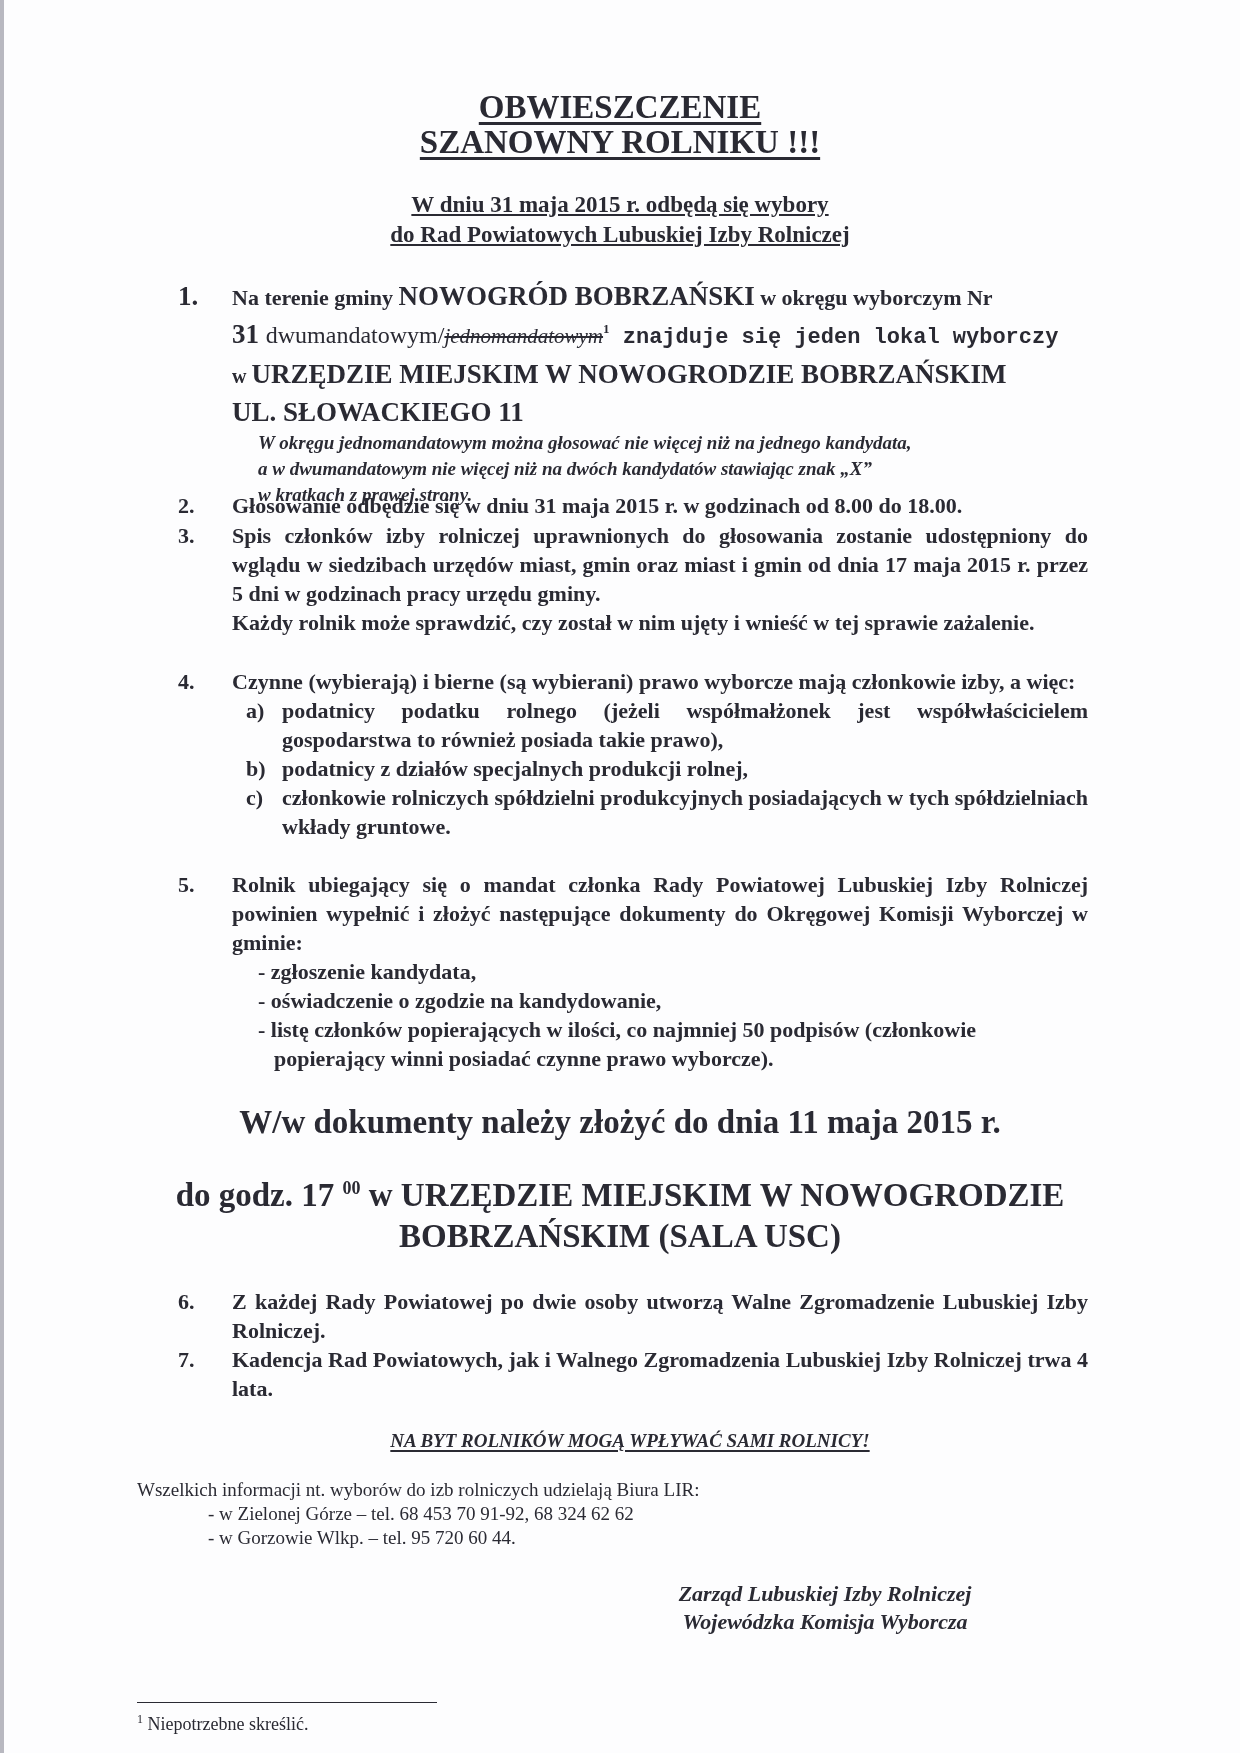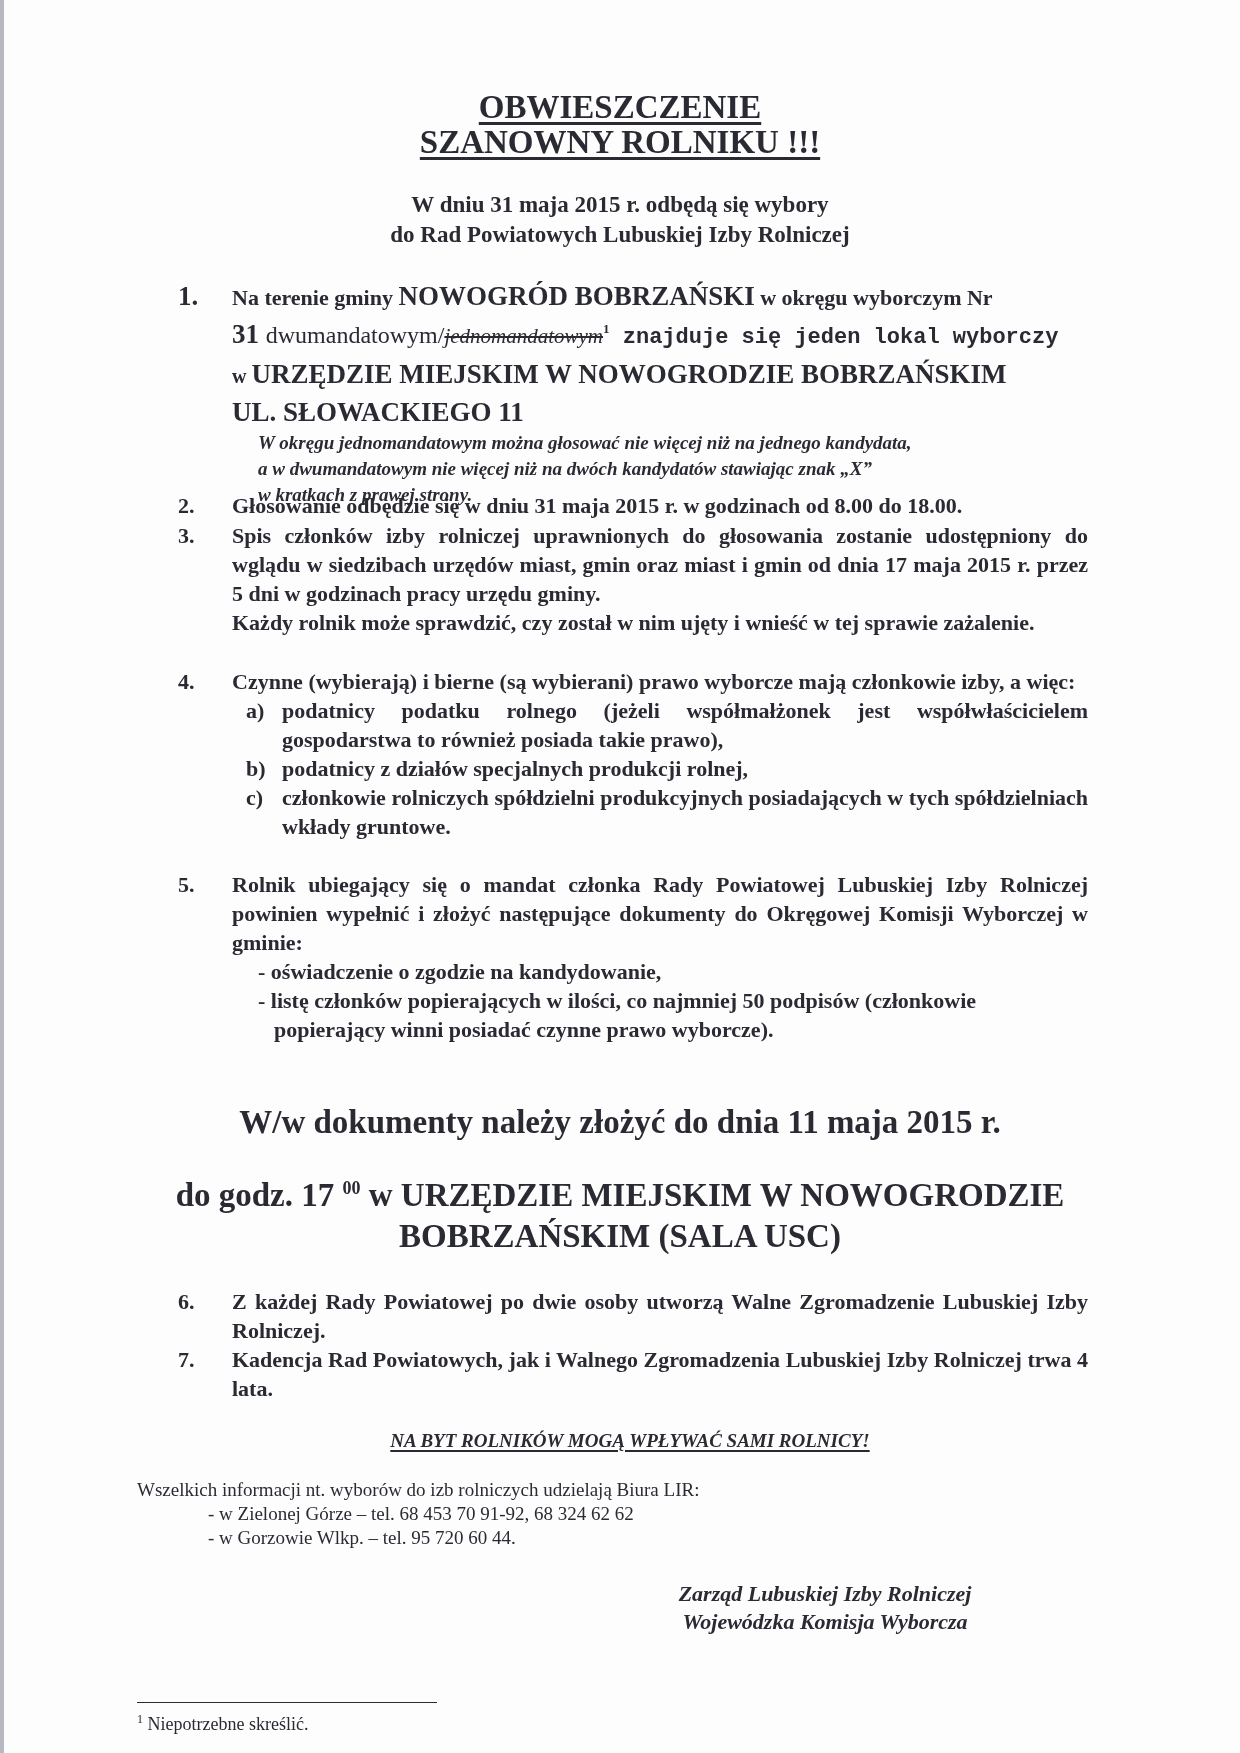--- a/index.html
+++ b/index.html
@@ -9,21 +9,21 @@
     font-family: "Liberation Serif", serif;
     color: #2a2a33;
   }
   .left-edge { position: absolute; left: 0; top: 0; width: 4px; height: 1753px; background: #b8b8c0; }
   .abs { position: absolute; }
   .center { text-align: center; left: 0; width: 1240px; }
   .title {
     font-weight: bold; font-size: 33px; line-height: 40px;
     text-decoration: underline; text-decoration-thickness: 3px; text-underline-offset: 4px;
   }
-  .subtitle { font-weight: bold; font-size: 23px; line-height: 30px; }
+  .subtitle { font-weight: bold; font-size: 23px; line-height: 30px; text-decoration: underline; }
   .item { position: absolute; left: 178px; width: 910px; font-weight: bold; font-size: 22px; line-height: 29px; }
   .num { position: absolute; left: 0; width: 30px; }
   .body-text { margin-left: 54px; text-align: justify; }
   .big { font-size: 27px; line-height: 36px; }
   .note { font-style: italic; font-weight: bold; font-size: 19px; line-height: 26px; margin-left: 26px; }
   .sub-item { position: relative; margin-left: 68px; padding-left: 36px; text-align: justify; }
   .sub-item .lbl { position: absolute; left: 0; }
   .dash-item { margin-left: 80px; }
   .dash-cont { margin-left: 96px; }
   .strike { text-decoration: line-through; font-weight: normal; }
@@ -92,20 +92,21 @@
   </div>
   <div class="sub-item">
     <span class="lbl">c)</span>
     <span>członkowie rolniczych spółdzielni produkcyjnych posiadających w tych spółdzielniach wkłady gruntowe.</span>
   </div>
 </div>
 
 <div class="item" style="top:870px;">
   <span class="num">5.</span>
   <div class="body-text">Rolnik ubiegający się o mandat członka Rady Powiatowej Lubuskiej Izby Rolniczej powinien wypełnić i złożyć następujące dokumenty do Okręgowej Komisji Wyborczej w gminie:</div>
+  <div class="dash-item">- zgłoszenie kandydata,</div>
   <div class="dash-item">- oświadczenie o zgodzie na kandydowanie,</div>
   <div class="dash-item">- listę członków popierających w ilości, co najmniej 50 podpisów (członkowie</div>
   <div class="dash-cont">popierający winni posiadać czynne prawo wyborcze).</div>
 </div>
 
 <div class="abs center deadline" style="top:1102px;">W/w dokumenty należy złożyć do dnia 11 maja 2015 r.</div>
 <div class="abs center deadline" style="top:1175px;">
   <span>do godz. 17 </span><span class="sup" style="font-size:18px;text-align:right;">00</span><span> w URZĘDZIE MIEJSKIM W NOWOGRODZIE</span>
 </div>
 <div class="abs center deadline" style="top:1216px;">BOBRZAŃSKIM (SALA USC)</div>

